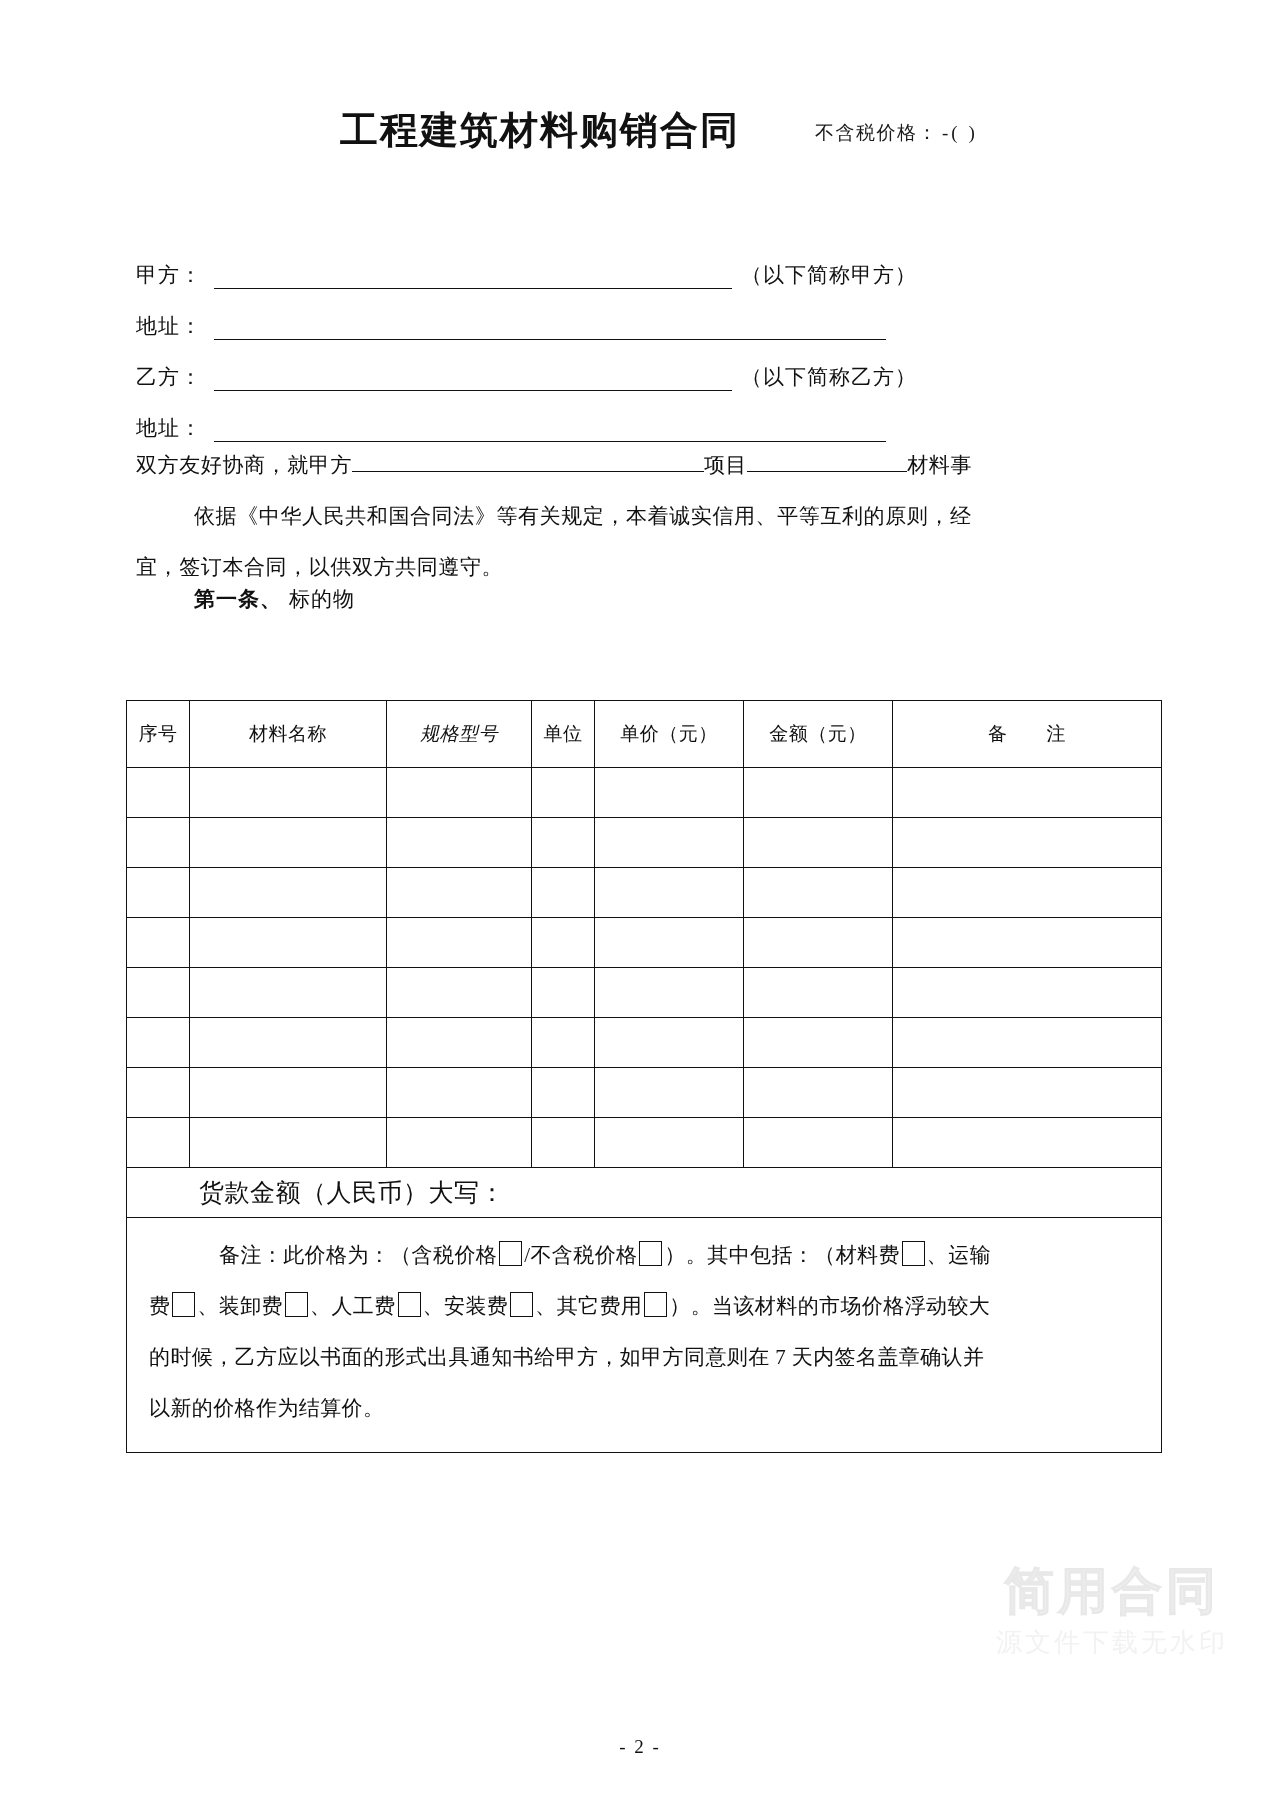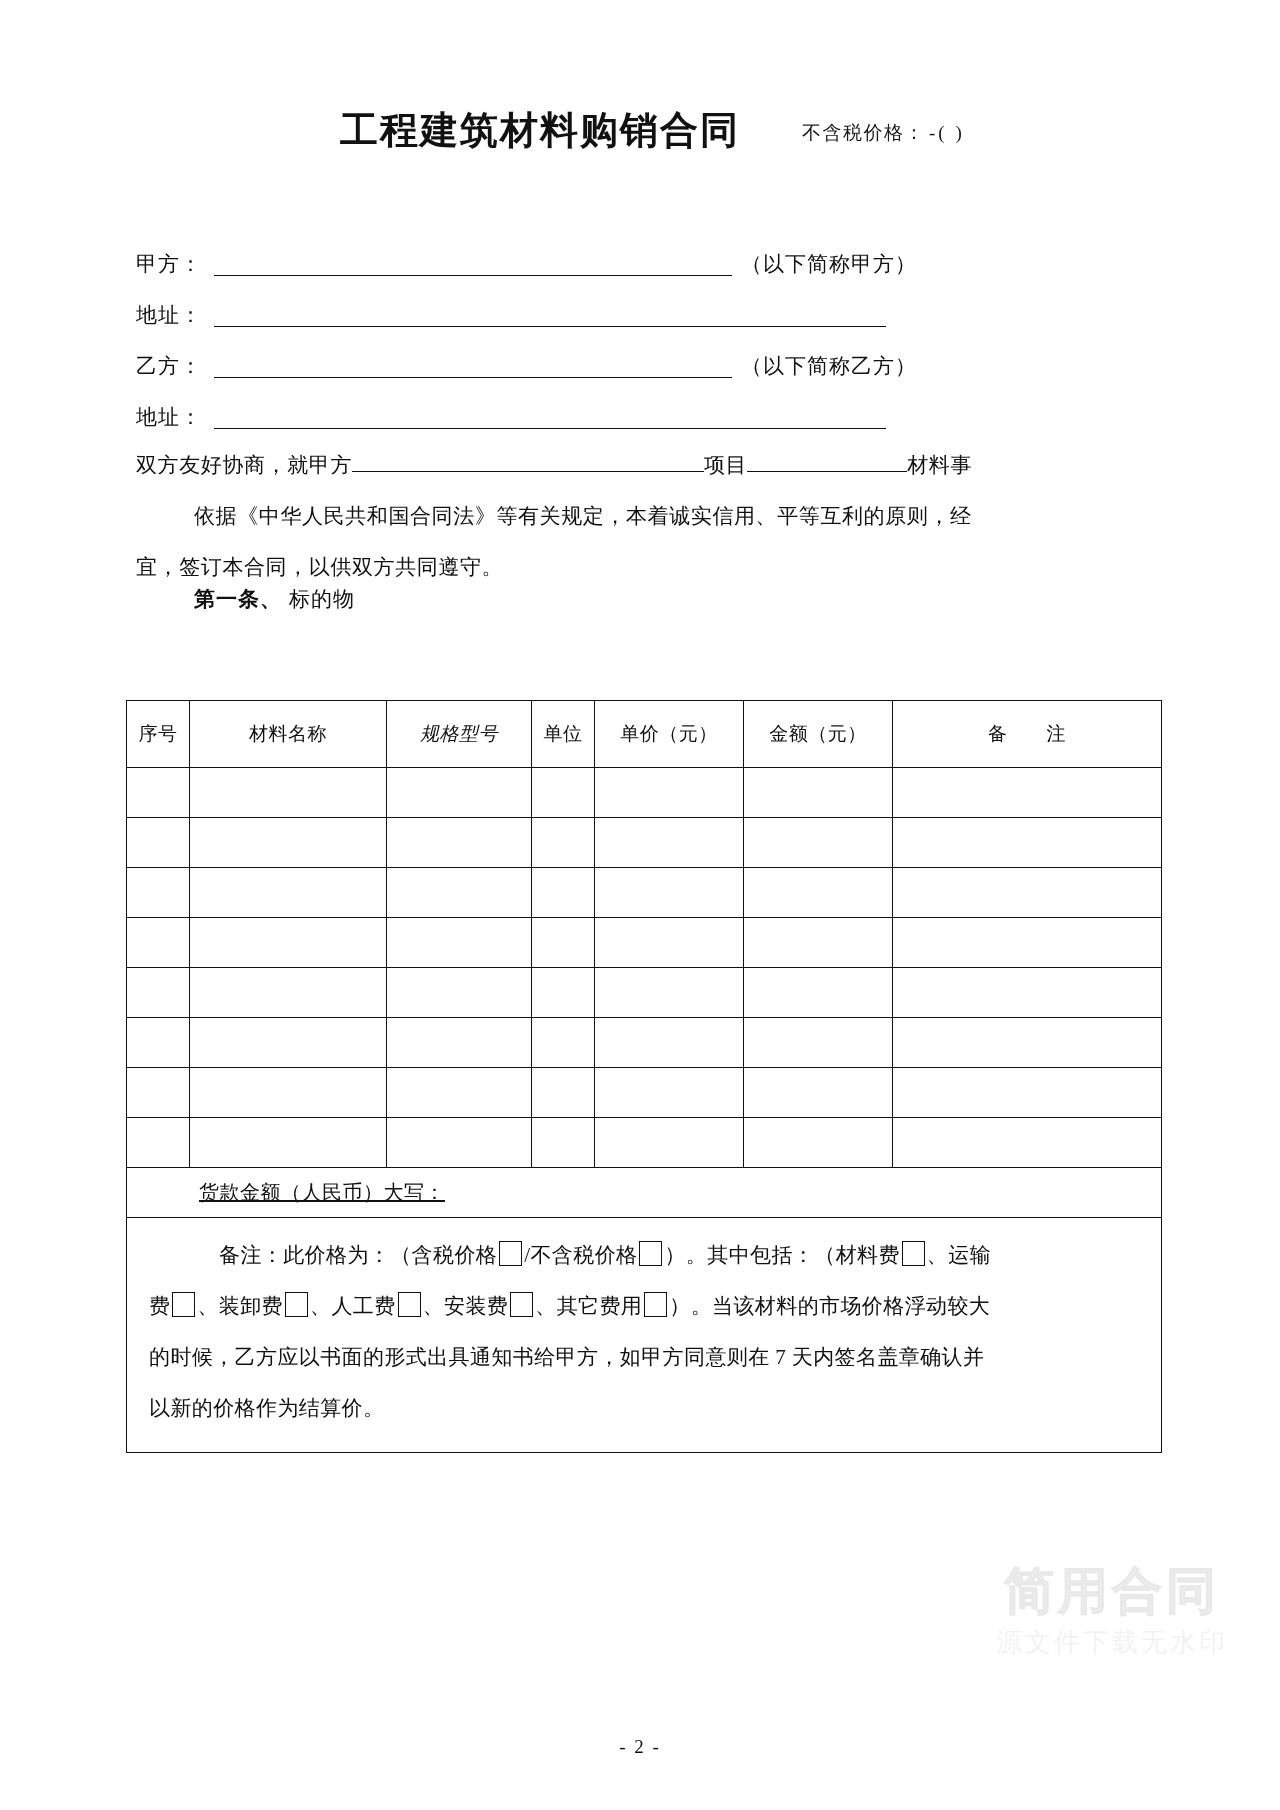--- a/index.html
+++ b/index.html
@@ -28,20 +28,21 @@
   .title-row {
     position: absolute;
     left: 0;
     top: 108px;
     width: 1280px;
     display: flex;
     align-items: flex-end;
     justify-content: flex-start;
     padding-left: 340px;
     box-sizing: border-box;
+    gap: 13px;
   }
   .doc-title {
     font-size: 38px;
     font-weight: 700;
     letter-spacing: 2px;
     line-height: 1.15;
     white-space: nowrap;
     font-family: "DejaVu Serif", "Liberation Serif", serif;
   }
   .contract-no {
@@ -59,21 +60,21 @@
 
   
   .party-block {
     position: absolute;
     left: 136px;
     top: 238px;
     width: 1010px;
   }
   .party-line {
     display: flex;
-    align-items: center;
+    align-items: flex-end;
     height: 51px;
     font-size: 21px;
     letter-spacing: 1px;
     font-family: Liberation Serif, serif;
   }
   .party-label {
     white-space: nowrap;
     width: 78px;
     flex: 0 0 auto;
   }
@@ -162,23 +163,22 @@
   .col-unit { width: 62px; }
   .col-price{ width: 148px; }
   .col-amt  { width: 148px; }
   .col-note { width: 268px; }
   .hdr-note { letter-spacing: 12px; padding-left: 12px; }
 
   .sum-row td {
     height: 60px;
     text-align: left;
     padding-left: 72px;
-    font-size: 20px;
+    font-size: 25px;
     letter-spacing: 0.5px;
-    text-decoration: underline;
   }
 
   .notes-row td {
     text-align: left;
     padding: 12px 38px 18px 22px;
     font-size: 21px;
     line-height: 51px;
     letter-spacing: 0.4px;
     vertical-align: top;
   }

